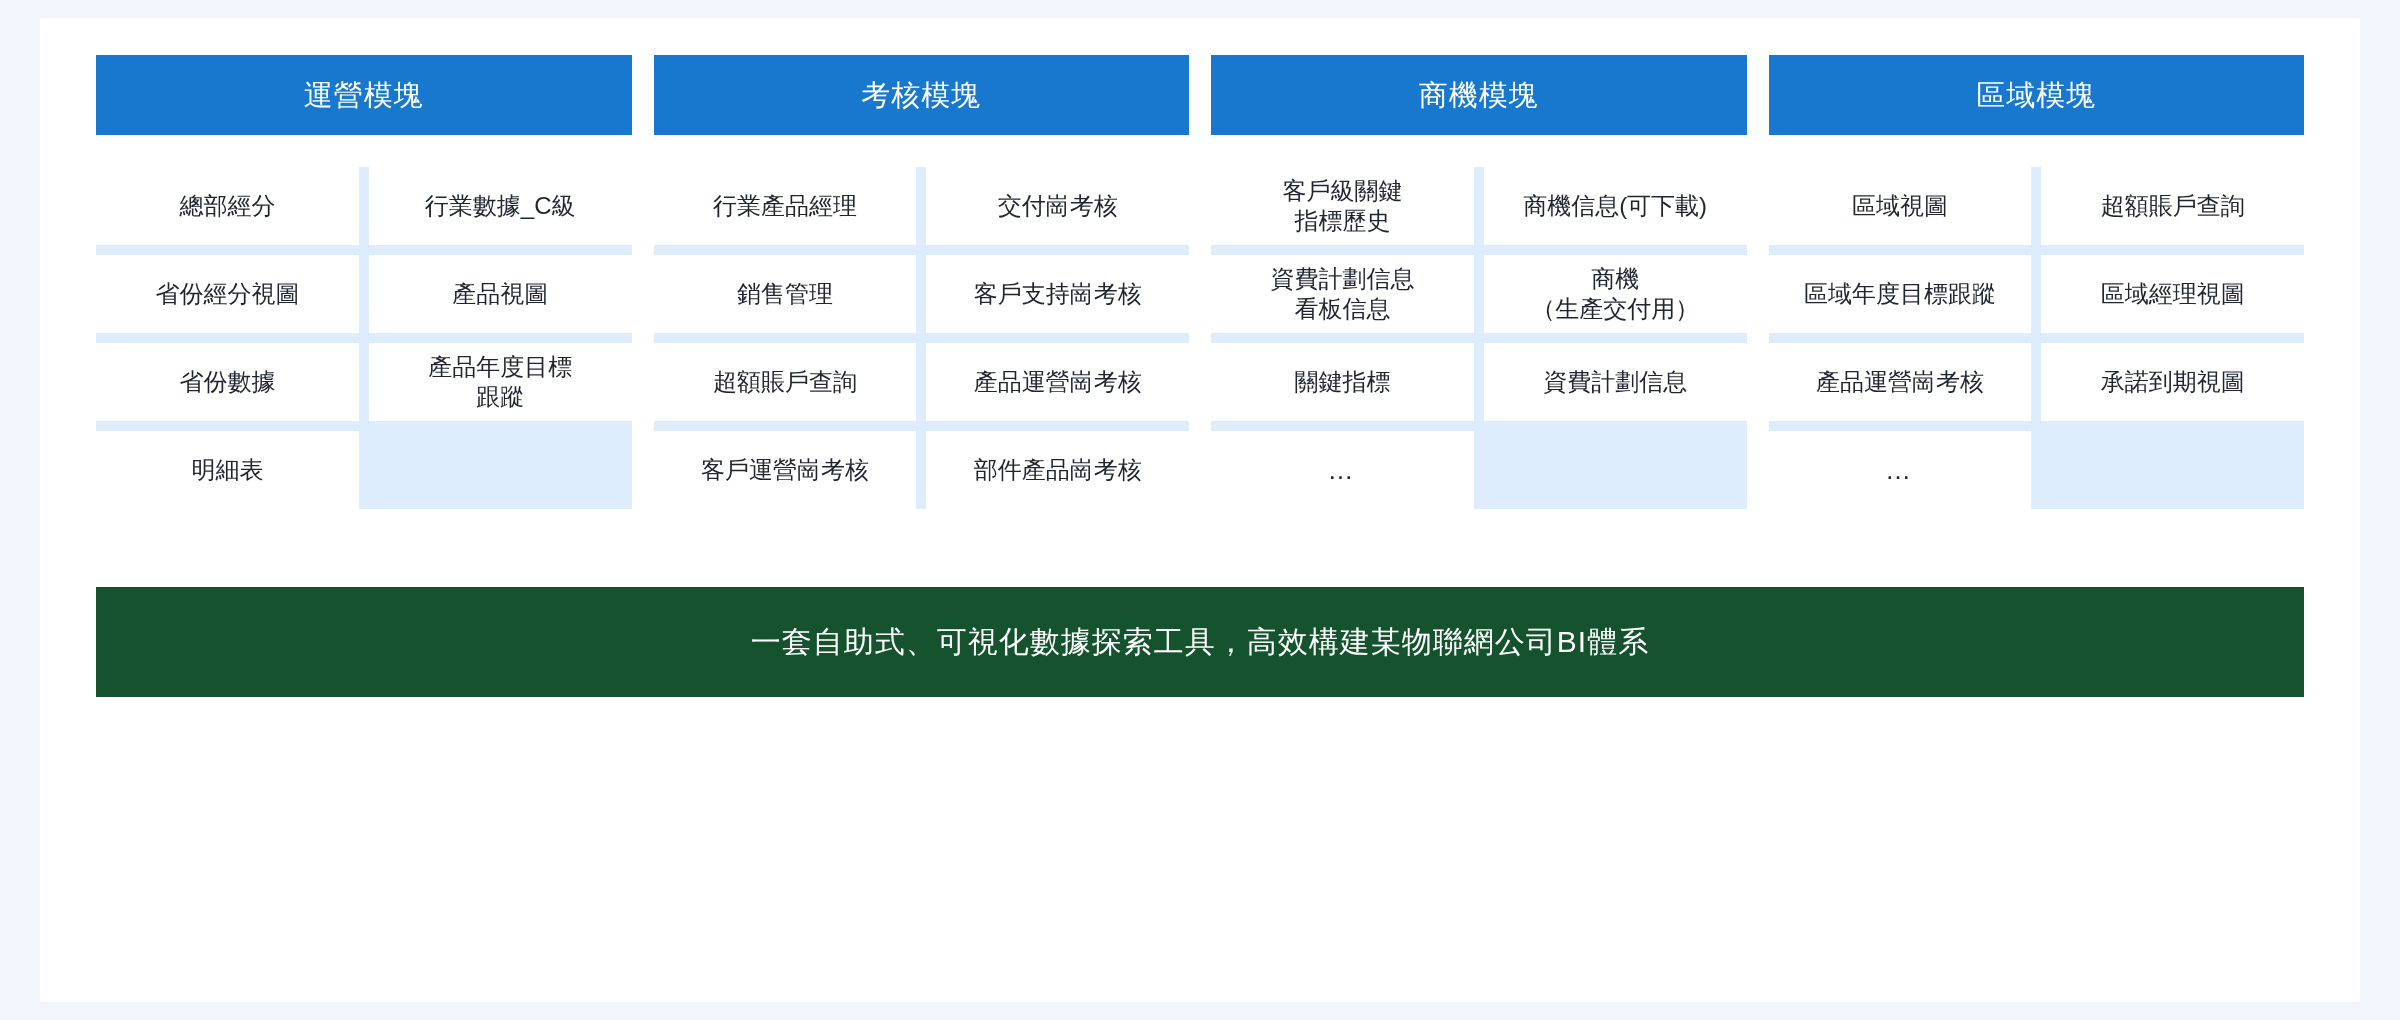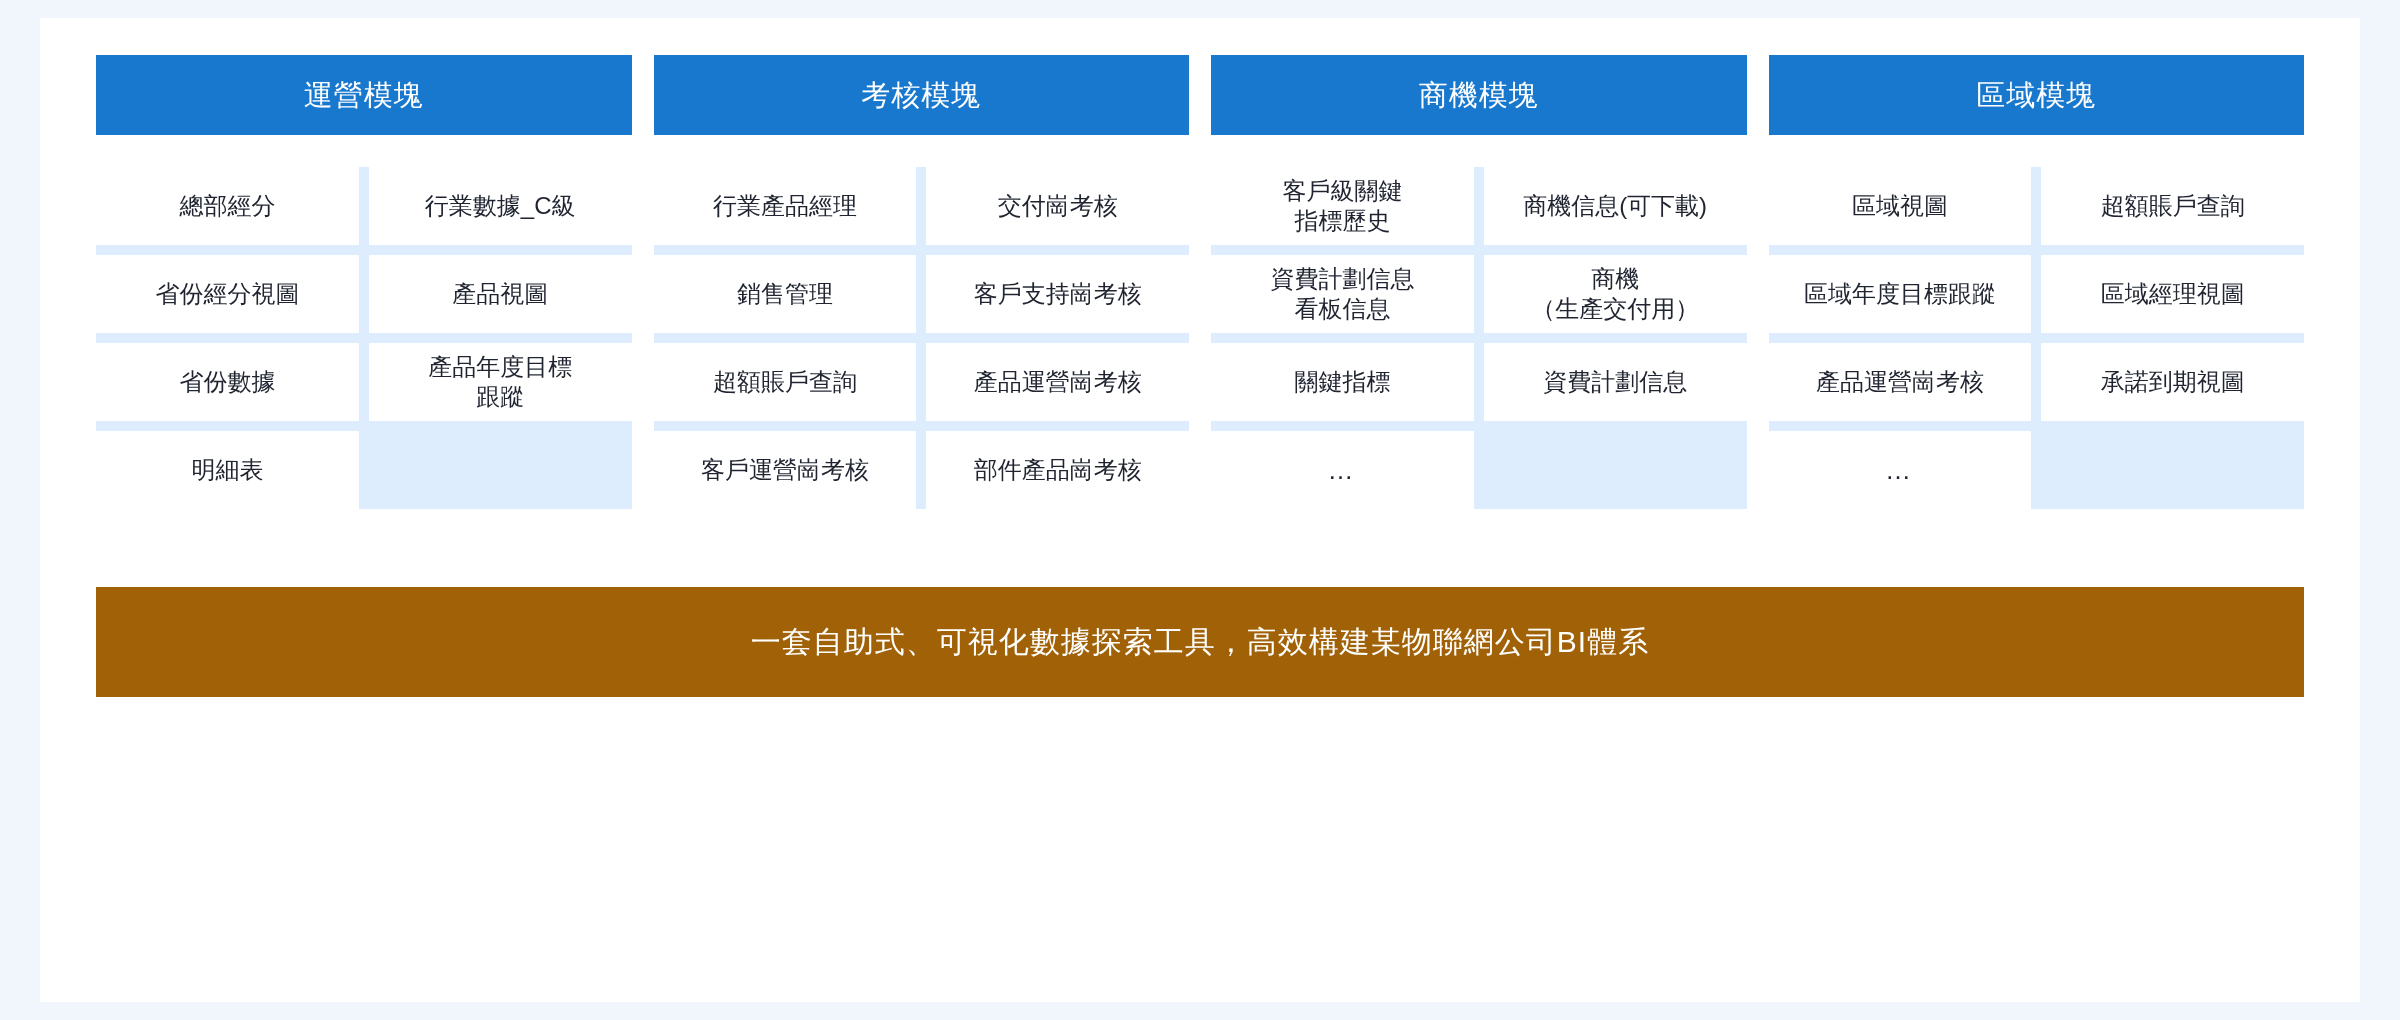--- a/index.html
+++ b/index.html
@@ -84,21 +84,21 @@
     letter-spacing: 4px;
     color: #1f2430;
   }
 
   
   .footer-wrap {
     width: 2208px;
     margin-top: 78px;
   }
   .footer-banner {
-    background: #a16207;
+    background: #14532d;
     color: #ffffff;
     height: 110px;
     display: flex;
     align-items: center;
     justify-content: center;
     font-size: 30px;
     letter-spacing: 1px;
   }
 </style>
 </head>

